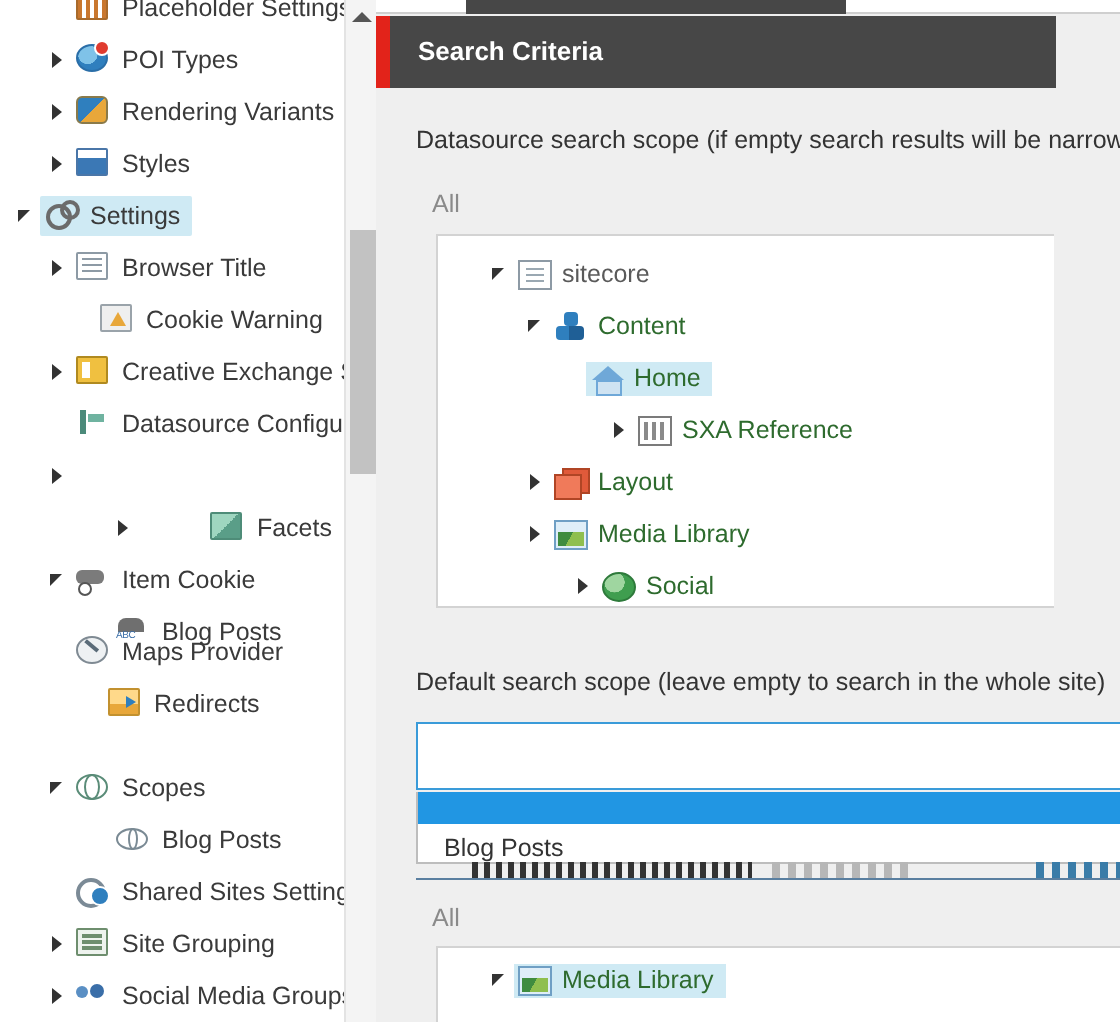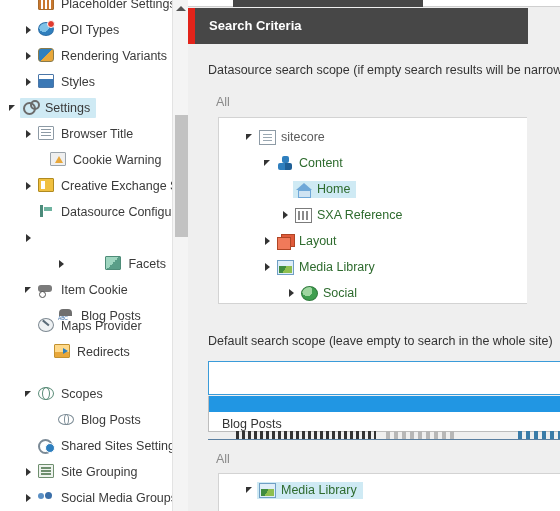--- a/index.html
+++ b/index.html
@@ -505,21 +505,21 @@
         <div class="t2" style="position: absolute; left: 0px; top: 32px; width: 342px;">
           <span style="display: inline-block; width: 40px; min-width: 40px;"></span>
           <span class="tw-toggle">
             <i class="arrow-expanded"></i>
           </span>
           <span class="hl">
             <span class="ic content"></span>
             <span class="lb">Content</span>
           </span>
         </div>
-        <div class="t2" style="position: absolute; left: 0px; top: 84px; width: 342px;">
+        <div class="t2" style="position: absolute; left: 0px; top: 84px; width: 342px; padding-left: 24px;">
           <span style="display: inline-block; width: 58px; min-width: 58px;"></span>
           <span class="tw-toggle">
             <i class="arrow-collapsed"></i>
           </span>
           <span class="hl">
             <span class="ic sxa"></span>
             <span class="lb">SXA Reference</span>
           </span>
         </div>
         <div class="t2" style="position: absolute; left: 0px; top: 110px; width: 342px;">

